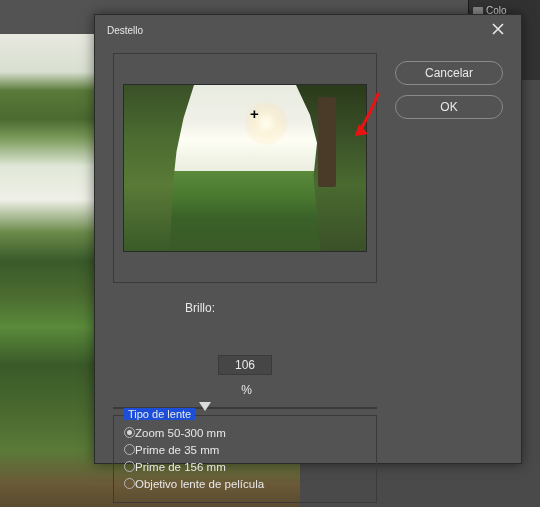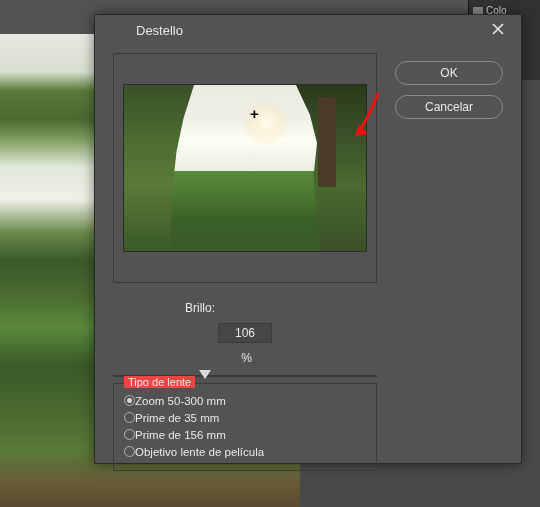--- a/index.html
+++ b/index.html
@@ -56,21 +56,21 @@
       box-shadow: 0 0 12px rgba(0,0,0,0.5);
     }
     .titlebar {
       height: 30px;
       background: #535353;
       display: flex;
       align-items: center;
       padding: 0 8px 0 12px;
       color: #e8e8e8;
     }
-    .titlebar .title { flex: 1; font-size: 13px; margin-left: 29px; }
+    .titlebar .title { flex: 1; font-size: 10px; }
     .close {
       width: 30px; height: 30px;
       display: flex; align-items: center; justify-content: center;
       cursor: pointer;
     }
     .close svg { width: 14px; height: 14px; }
     .dialog-body {
       display: flex;
       padding: 8px 18px 14px 18px;
       gap: 18px;
@@ -159,20 +159,21 @@
     .brightness-row .lbl { width: 120px; }
     .num-input {
       width: 54px;
       height: 20px;
       background: #464646;
       border: 1px solid #3a3a3a;
       color: #e8e8e8;
       text-align: center;
       font-size: 12px;
       outline: none;
+      margin-top: 32px;
     }
     .pct { width: 14px; text-align: right; }
     .slider-wrap {
       margin-top: 4px;
       height: 14px;
       position: relative;
     }
     .slider-track {
       position: absolute;
       left: 0; right: 0; top: 6px;
@@ -191,21 +192,21 @@
     .fieldset {
       border: 1px solid #3a3a3a;
       margin-top: 14px;
       padding: 8px 10px 10px 10px;
       position: relative;
     }
     .fieldset .legend {
       position: absolute;
       top: -8px;
       left: 10px;
-      background: #ef4444;
+      background: #1d4ed8;
       padding: 0 4px;
       color: #e8e8e8;
       font-size: 11px;
     }
     .radio-row {
       display: flex;
       align-items: center;
       color: #e8e8e8;
       height: 17px;
       font-size: 11.5px;
@@ -298,17 +299,17 @@
             </div>
             <div class="radio-row">
               <span class="radio"></span>
               <span>Objetivo lente de película</span>
             </div>
           </div>
       </div>
     </div>
 
     <div class="right-col">
+      <div class="btn">Cancelar</div>
       <div class="btn">OK</div>
-      <div class="btn">Cancelar</div>
     </div>
   </div>
 </div>
 
 </body></html>

